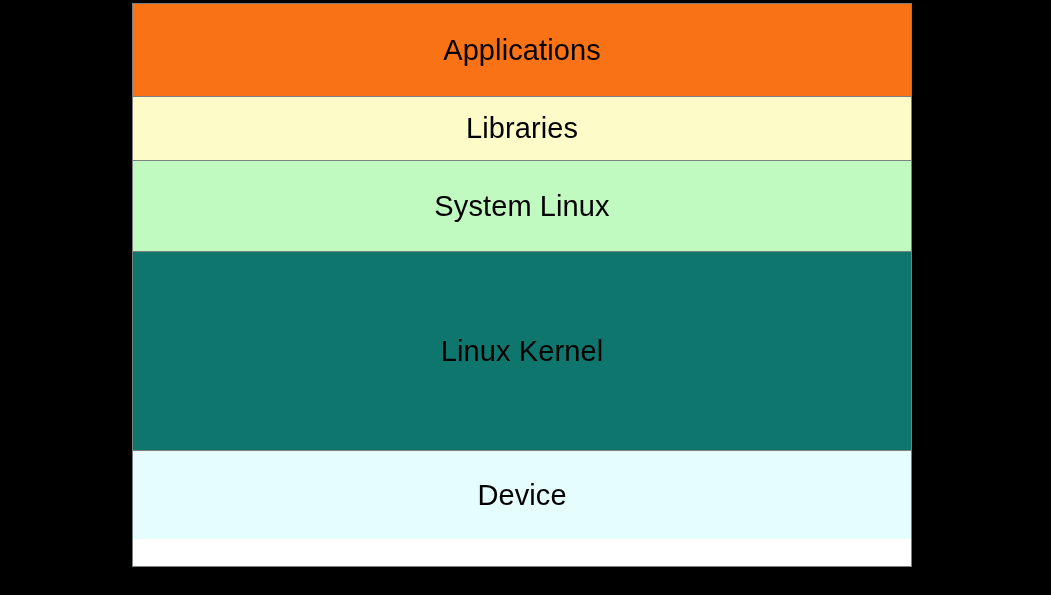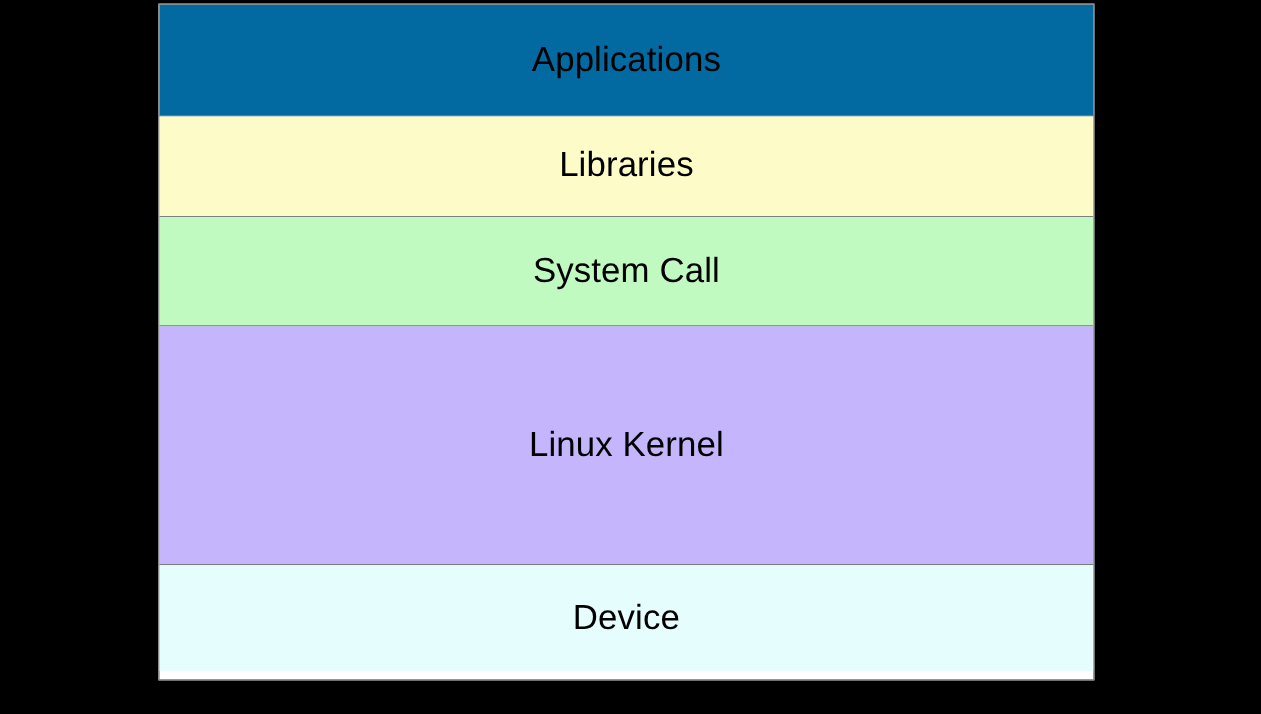--- a/index.html
+++ b/index.html
@@ -57,45 +57,45 @@
     font-size: 29px;
     font-weight: 400;
     line-height: 1;
     letter-spacing: 0.1px;
     white-space: nowrap;
     text-align: center;
   }
 
   
   #layer-applications { height: 93px; }
-  #layer-libraries    { height: 84px; }
+  #layer-libraries    { height: 64px; }
   #layer-system-call  { height: 91px; }
   #layer-linux-kernel { height: 199px; }
   #layer-device       { height: 88px; }
 </style>
 </head>
 <body style="background: rgb(0, 0, 0);">
 
 <div id="canvas" style="background: rgb(0, 0, 0);">
 
   <div id="stack-diagram" style="border-color: rgb(125, 128, 128);">
 
-    <div class="layer" id="layer-applications" style="background: #0369a1; border-bottom-color: rgb(125, 128, 128);">
+    <div class="layer" id="layer-applications" style="background: #f97316; border-bottom-color: rgb(125, 128, 128);">
       <span class="layer-label" style="color: rgb(0, 0, 0);">Applications</span>
     </div>
 
     <div class="layer" id="layer-libraries" style="background: rgb(253, 251, 200); border-bottom-color: rgb(125, 128, 128);">
       <span class="layer-label" style="color: rgb(0, 0, 0);">Libraries</span>
     </div>
 
     <div class="layer" id="layer-system-call" style="background: rgb(192, 250, 192); border-bottom-color: rgb(125, 128, 128);">
-      <span class="layer-label" style="color: rgb(0, 0, 0);">System Call</span>
+      <span class="layer-label" style="color: rgb(0, 0, 0);">System Linux</span>
     </div>
 
-    <div class="layer" id="layer-linux-kernel" style="background: #c4b5fd; border-bottom-color: rgb(125, 128, 128);">
+    <div class="layer" id="layer-linux-kernel" style="background: #0f766e; border-bottom-color: rgb(125, 128, 128);">
       <span class="layer-label" style="color: rgb(0, 0, 0);">Linux Kernel</span>
     </div>
 
     <div class="layer" id="layer-device" style="background: rgb(230, 253, 253); border-bottom-color: rgb(125, 128, 128);">
       <span class="layer-label" style="color: rgb(0, 0, 0); text-align: center;">Device</span>
     </div>
 
   </div>
 
 </div>

